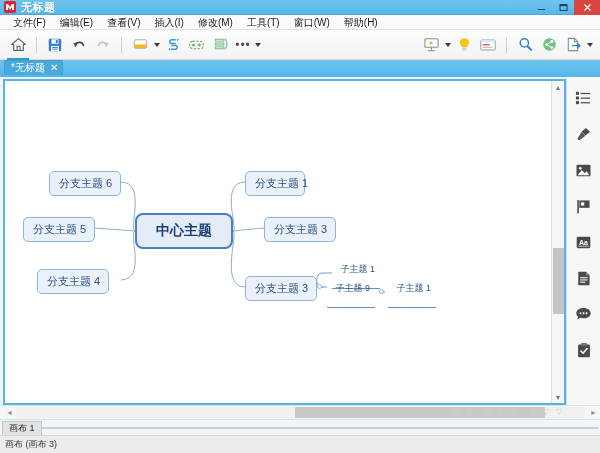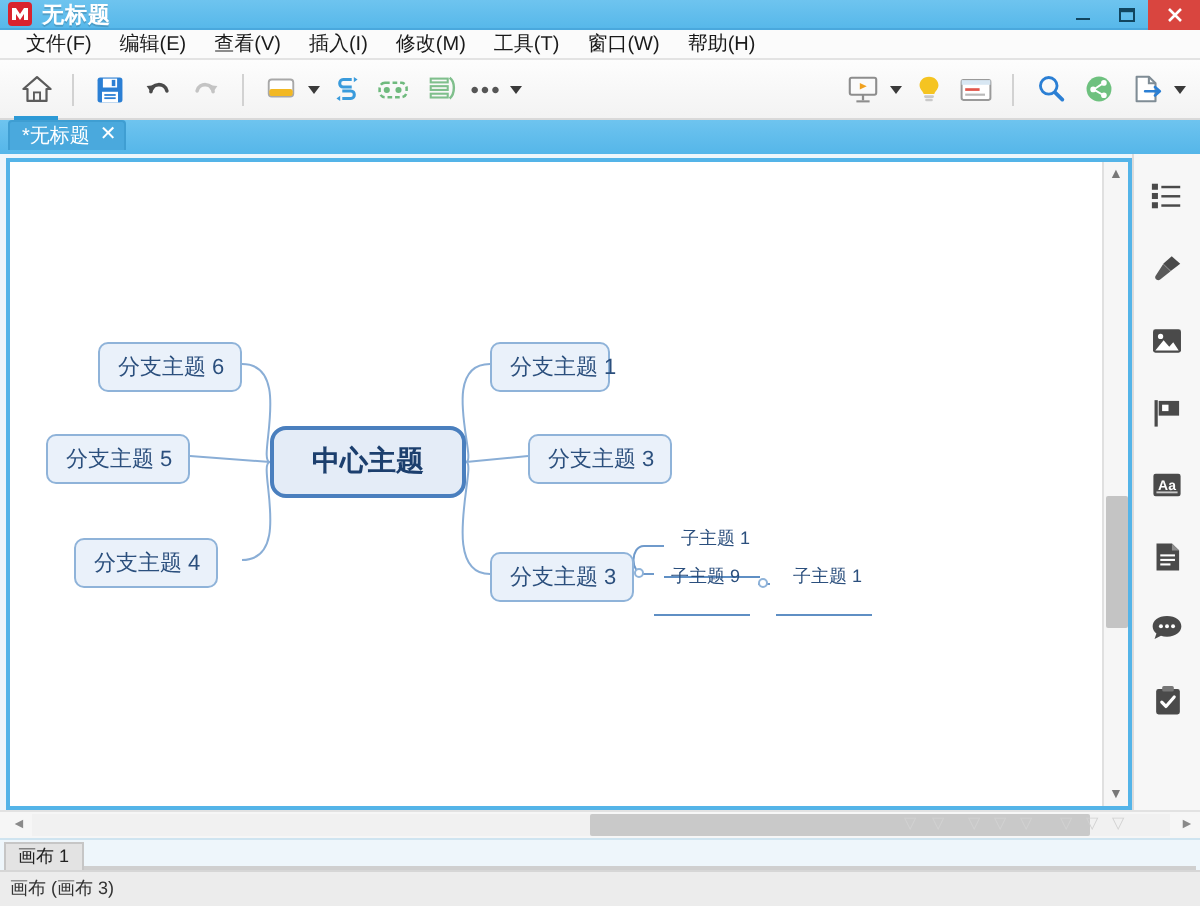--- a/index.html
+++ b/index.html
@@ -145,21 +145,21 @@
   }
   .hs-arrow { width: 13px; text-align: center; color: #8a8a8a; font-size: 7px; }
   .hs-track { flex: 1 1 auto; height: 11px; background: #f1f1f1;
               position: relative; margin-right: 2px; }
   .hs-thumb { position: absolute; top: 0; height: 11px; background: #c9c9c9;
               border-radius: 1px; }
   .hs-glyphs { position: absolute; top: 0; left: 0; height: 11px; display: flex;
                align-items: center; }
 
   .sheet-row {
-    height: 16px; flex: 0 0 auto; display: flex; align-items: flex-end;
+    height: 16px; flex: 0 0 auto; display: flex; align-items: center;
     background: #eef6fb; border-top: 1px solid #cfe4f0;
   }
   .sheet-tab {
     background: #e3e3e3; border: 1px solid #c6c6c6; border-bottom: none;
     font-size: 9px; color: #222; padding: 0 6px; display: flex;
     align-items: center; margin-left: 2px;
   }
   .sheet-field { flex: 1 1 auto; background: #ffffff; border: 1px solid #cfcfcf;
                  border-left: none; margin-right: 2px; }
 

